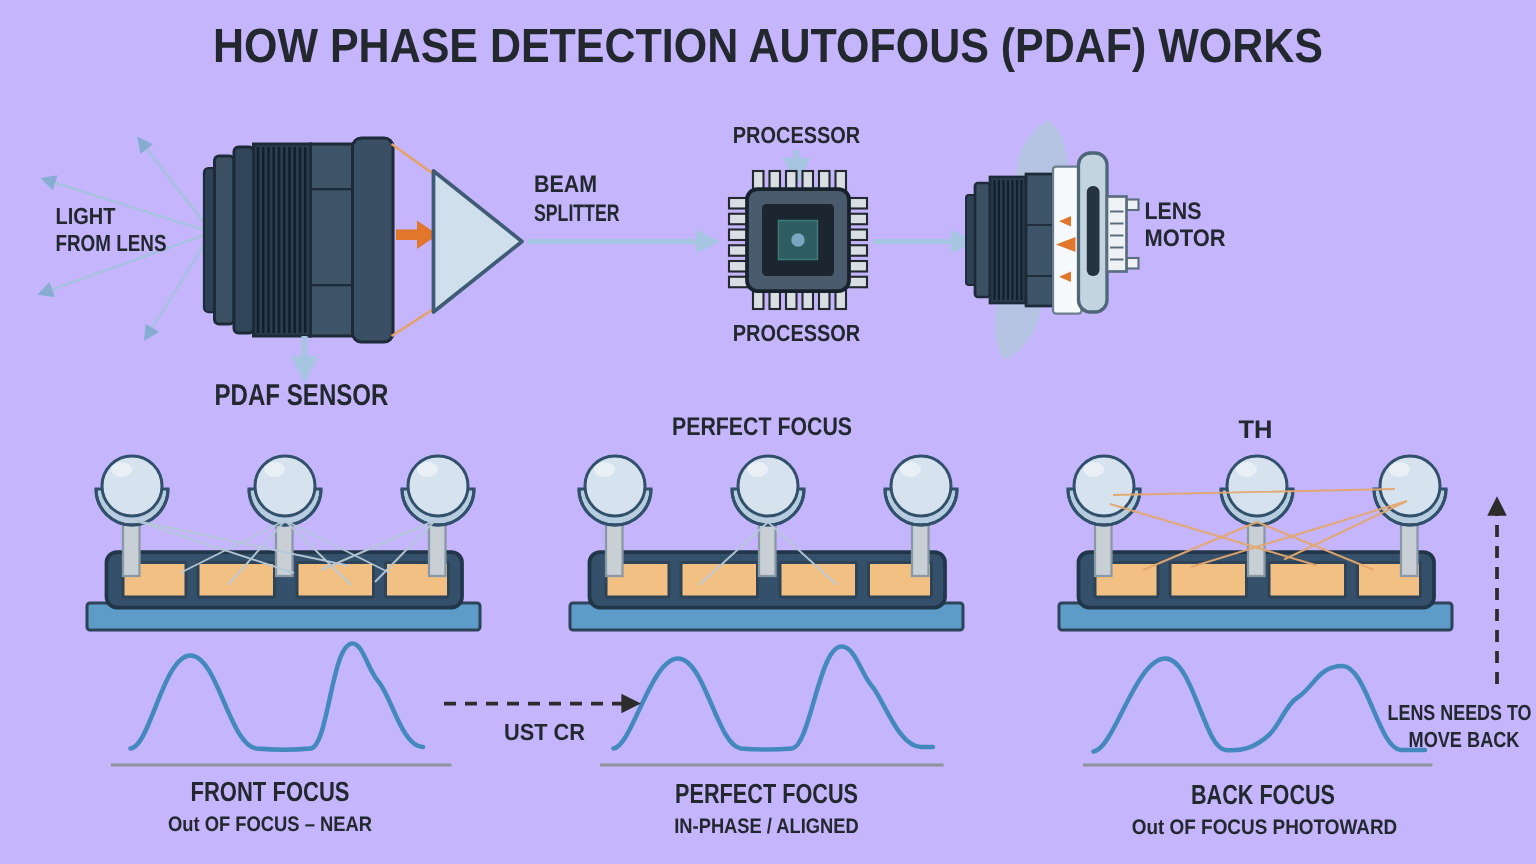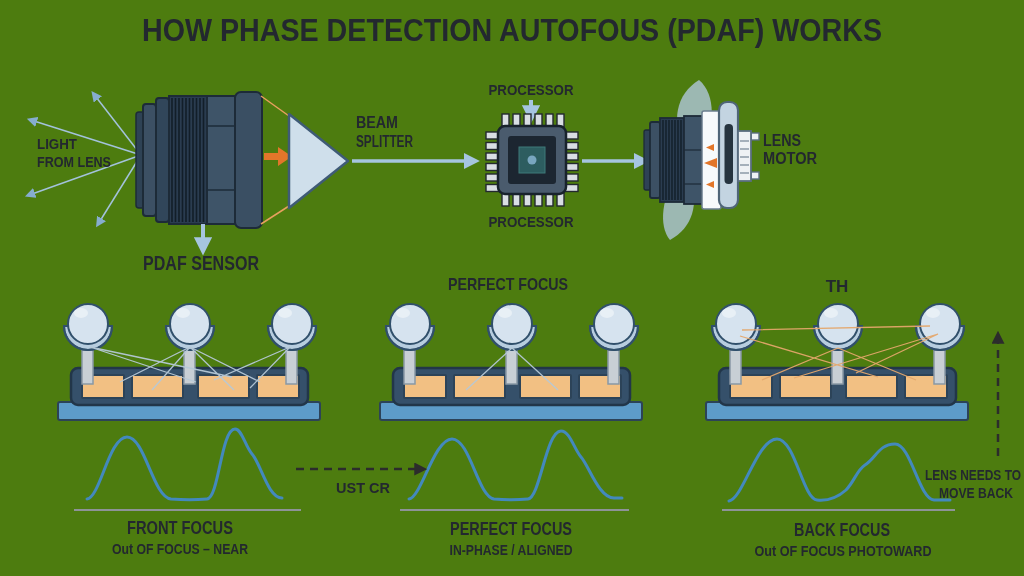--- a/index.html
+++ b/index.html
@@ -1,21 +1,21 @@
 <!DOCTYPE html>
 <html><head>
 <meta charset="utf-8">
 <style>
   html, body { margin: 0; padding: 0; background: #ffffff; }
   .stage {
     position: relative;
     width: 1024px;
     height: 576px;
     overflow: hidden;
-    background: #4d7c0f;
+    background: #c4b5fd;
     font-family: "Liberation Sans", sans-serif;
   }
   svg text {
     font-family: "Liberation Sans", sans-serif;
     font-weight: bold;
     fill: #23282f;
   }
 </style>
 </head>
 <body>

